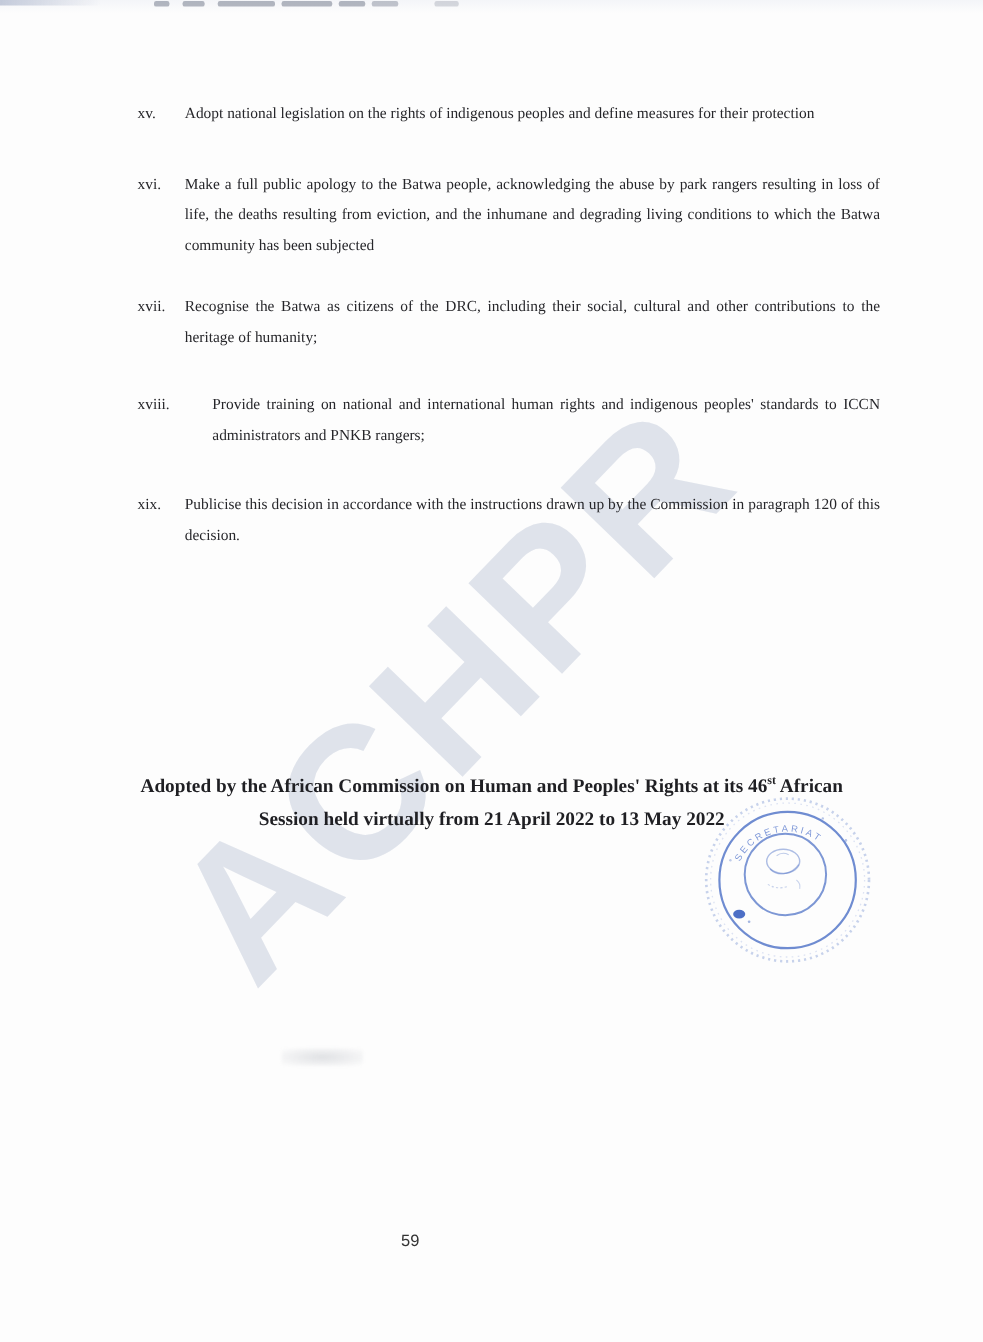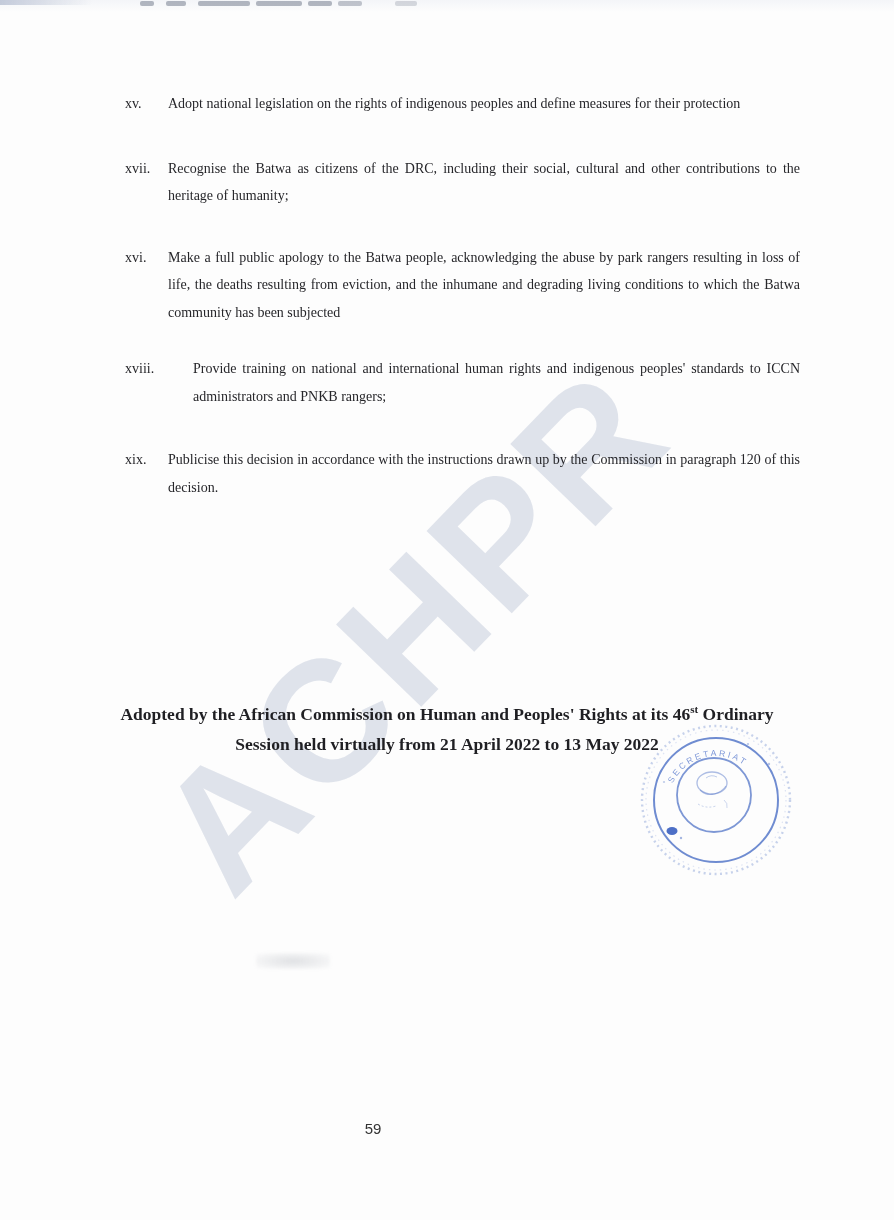--- a/index.html
+++ b/index.html
@@ -104,44 +104,44 @@
 
   <div class="smudge"></div>
 
   <div class="rec-list">
 
     <div class="rec-item mb-a">
       <span class="rec-numeral">xv.</span>
       <div class="rec-text">Adopt national legislation on the rights of indigenous peoples and define measures for their protection</div>
     </div>
 
+    <div class="rec-item mb-b">
+      <span class="rec-numeral">xvi.</span>
+      <div class="rec-text">Make a full public apology to the Batwa people, acknowledging the abuse by park rangers resulting in loss of life, the deaths resulting from eviction, and the inhumane and degrading living conditions to which the Batwa community has been subjected</div>
+    </div>
+
     <div class="rec-item mb-c">
       <span class="rec-numeral">xvii.</span>
       <div class="rec-text">Recognise the Batwa as citizens of the DRC, including their social, cultural and other contributions to the heritage of humanity;</div>
-    </div>
-
-    <div class="rec-item mb-b">
-      <span class="rec-numeral">xvi.</span>
-      <div class="rec-text">Make a full public apology to the Batwa people, acknowledging the abuse by park rangers resulting in loss of life, the deaths resulting from eviction, and the inhumane and degrading living conditions to which the Batwa community has been subjected</div>
     </div>
 
     <div class="rec-item wide-num mb-d">
       <span class="rec-numeral">xviii.</span>
       <div class="rec-text">Provide training on national and international human rights and indigenous peoples' standards to ICCN administrators and PNKB rangers;</div>
     </div>
 
     <div class="rec-item">
       <span class="rec-numeral">xix.</span>
       <div class="rec-text">Publicise this decision in accordance with the instructions drawn up by the Commission in paragraph 120 of this decision.</div>
     </div>
 
   </div>
 
   <div class="adoption">
-    <div><span>Adopted by the African Commission on Human and Peoples' Rights at its 46</span><sup>st</sup><span>  Ordinary</span></div>
+    <div><span>Adopted by the African Commission on Human and Peoples' Rights at its 46</span><sup>st</sup><span>  African</span></div>
     <div>Session held virtually from 21 April 2022 to 13 May 2022</div>
   </div>
 
   <div class="stamp">
     <svg width="176" height="176" viewBox="0 0 176 176">
       <g fill="none" stroke="#4b6fc5">
 
         <circle cx="88" cy="88" r="74" stroke-width="2.4" opacity="0.30" stroke-dasharray="2 3.5"></circle>
         <circle cx="88" cy="88" r="70" stroke-width="1.2" opacity="0.18" stroke-dasharray="1.5 4"></circle>
 

